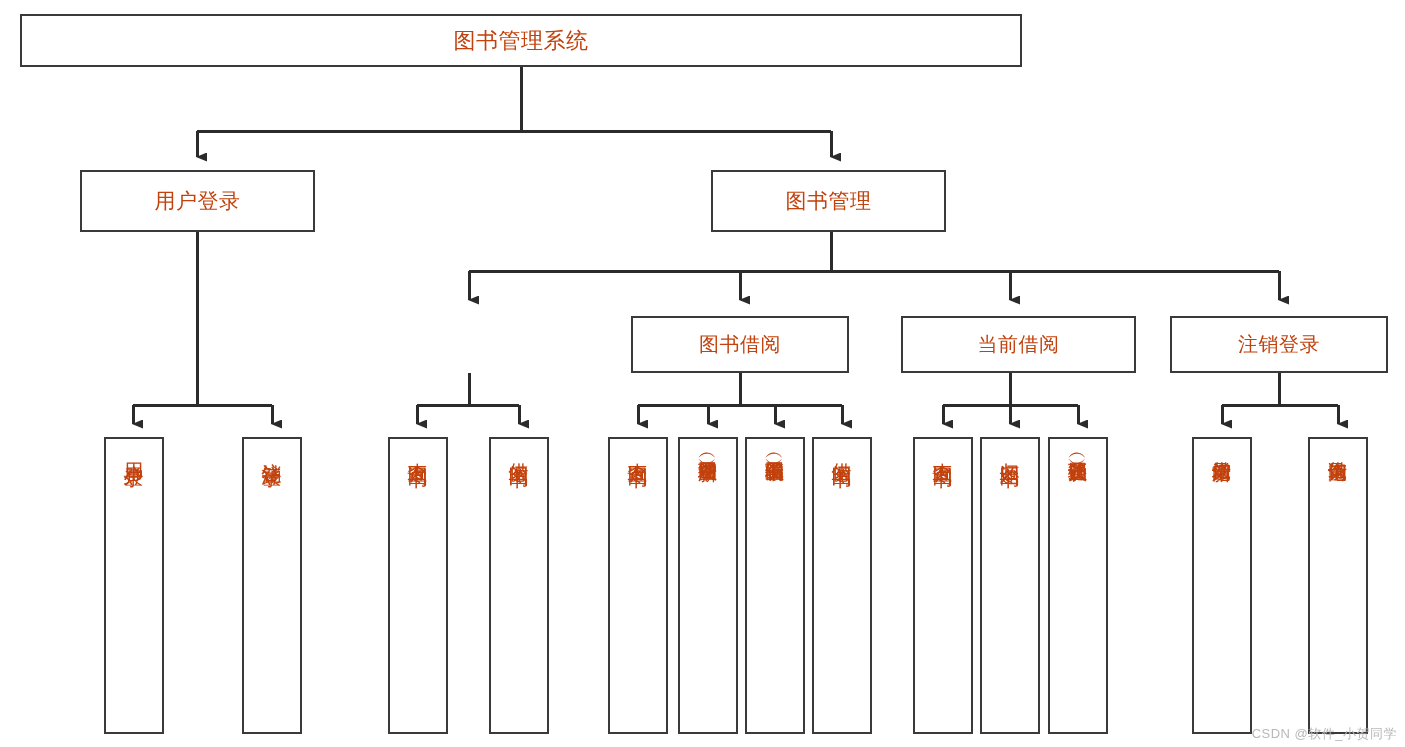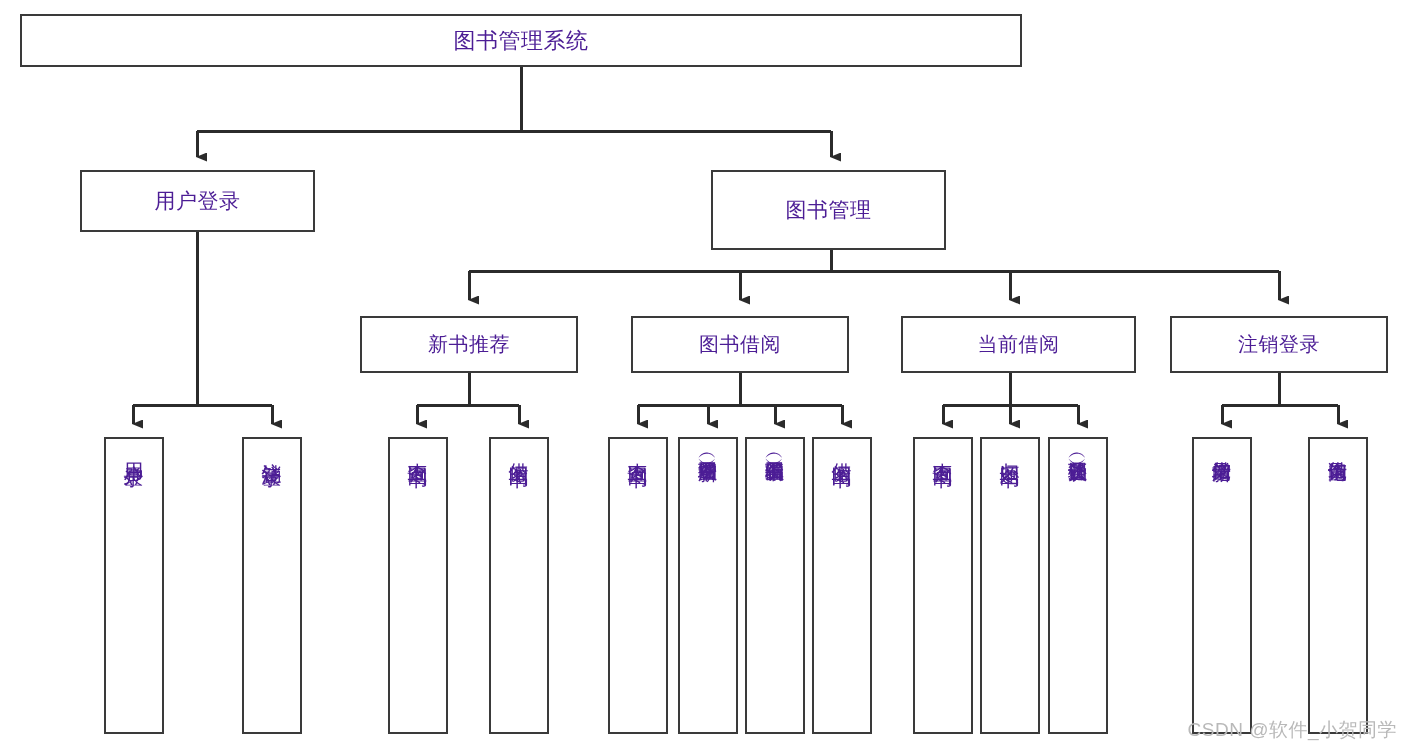--- a/index.html
+++ b/index.html
@@ -32,21 +32,21 @@
     box-sizing: border-box;
     background: #ffffff;
     border: 2px solid #3a3a3a;
     display: flex;
     align-items: center;
     justify-content: center;
     text-align: center;
     z-index: 3;
   }
   .node .node-label {
-    color: #4c1d95;
+    color: #c2410c;
     line-height: 1.18;
     white-space: pre;
   }
   
   .node.horiz .node-label {
     font-size: 21px;
     letter-spacing: 0.5px;
   }
   .node.level-1 .node-label { font-size: 22px; }
   .node.level-2 .node-label { font-size: 21px; }
@@ -66,21 +66,21 @@
     white-space: nowrap;
   }
   .node.vert.tall .node-label {
     font-size: 19px;
     letter-spacing: 0px;
   }
   #watermark {
     position: absolute;
     right: 8px;
     bottom: 4px;
-    font-size: 19px;
+    font-size: 13px;
     color: #b9b9b9;
     letter-spacing: 0.5px;
     z-index: 6;
     white-space: nowrap;
   }
 </style>
 </head>
 <body>
 
 <div id="diagram-canvas">
@@ -136,27 +136,24 @@
   </svg>
 
   <div class="node horiz level-1" style="left:20px; top:14px; width:1002px; height:53px;">
     <span class="node-label">图书管理系统</span>
   </div>
 
   <div class="node horiz level-2" style="left:80px; top:170px; width:235px; height:62px;">
     <span class="node-label">用户登录</span>
   </div>
 
-  <div class="node horiz level-2" style="left:711px; top:170px; width:235px; height:80px;">
+  <div class="node horiz level-2" style="left:711px; top:170px; width:235px; height:62px;">
     <span class="node-label">图书管理</span>
   </div>
 
-  <div class="node horiz level-3" style="left:360px; top:316px; width:218px; height:57px;">
-    <span class="node-label">新书推荐</span>
-  </div>
 
   <div class="node horiz level-3" style="left:631px; top:316px; width:218px; height:57px;">
     <span class="node-label">图书借阅</span>
   </div>
 
   <div class="node horiz level-3" style="left:901px; top:316px; width:235px; height:57px;">
     <span class="node-label">当前借阅</span>
   </div>
 
   <div class="node horiz level-3" style="left:1170px; top:316px; width:218px; height:57px;">

